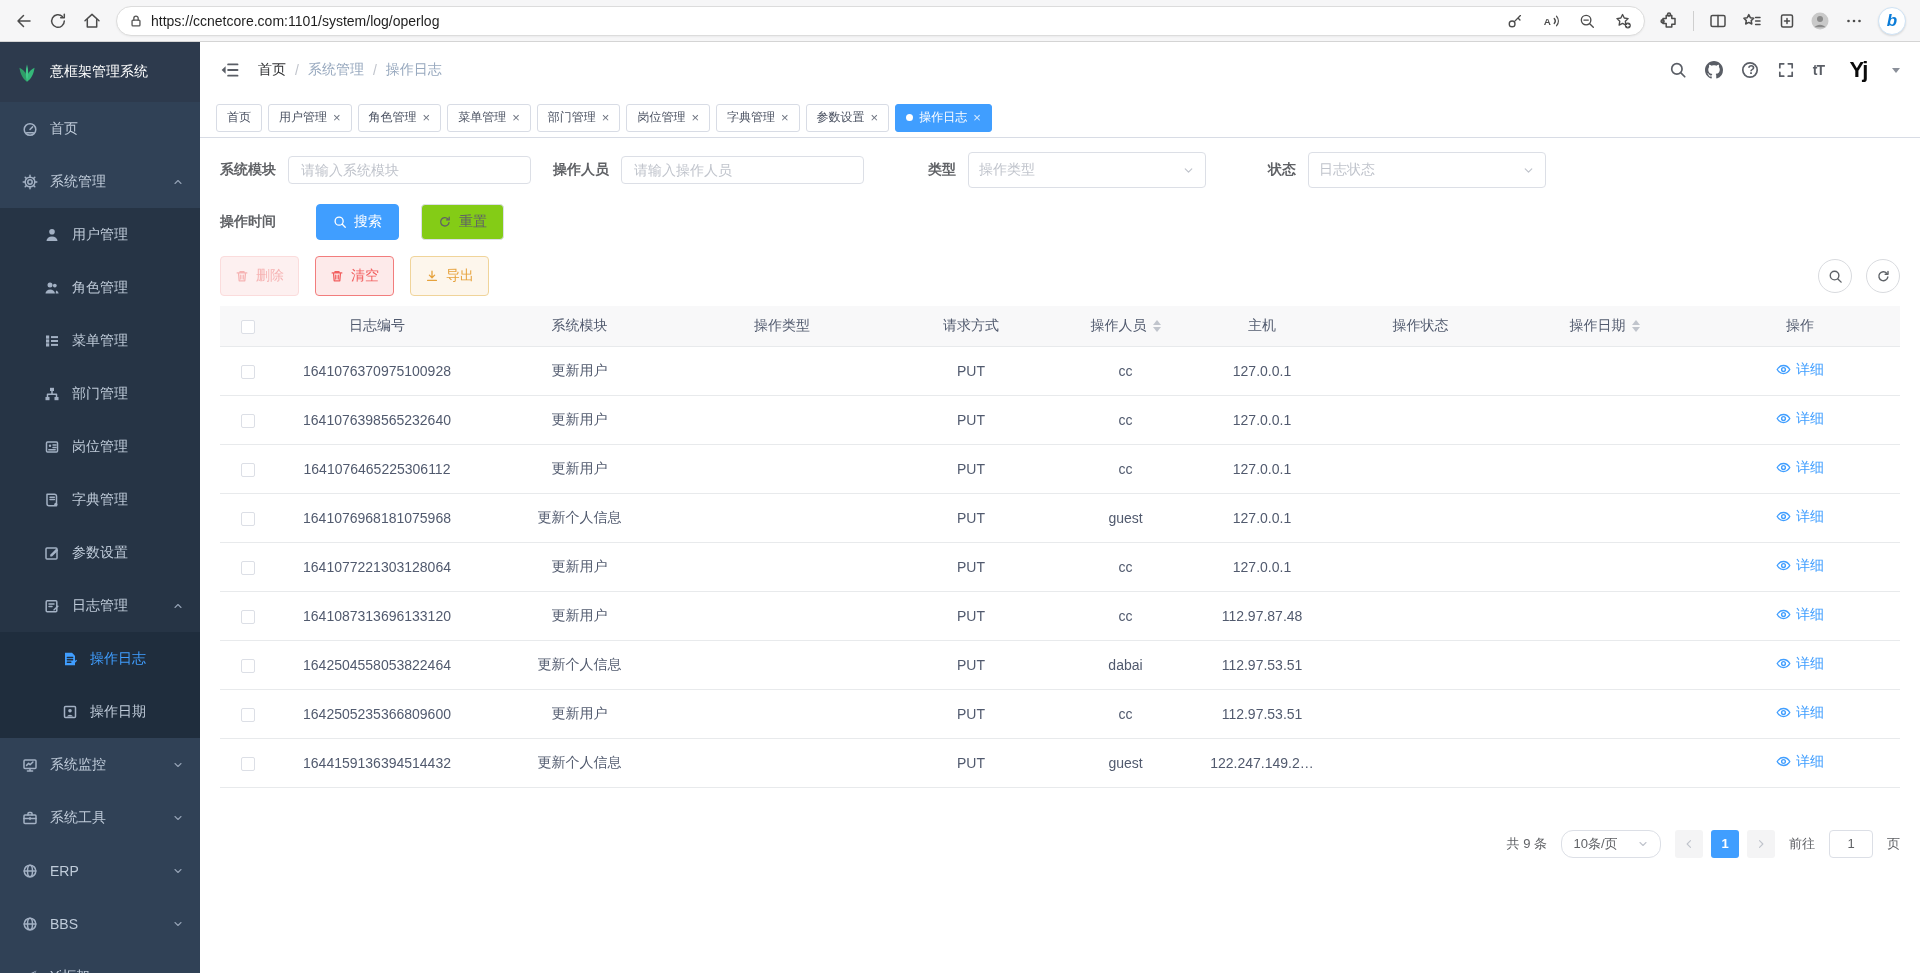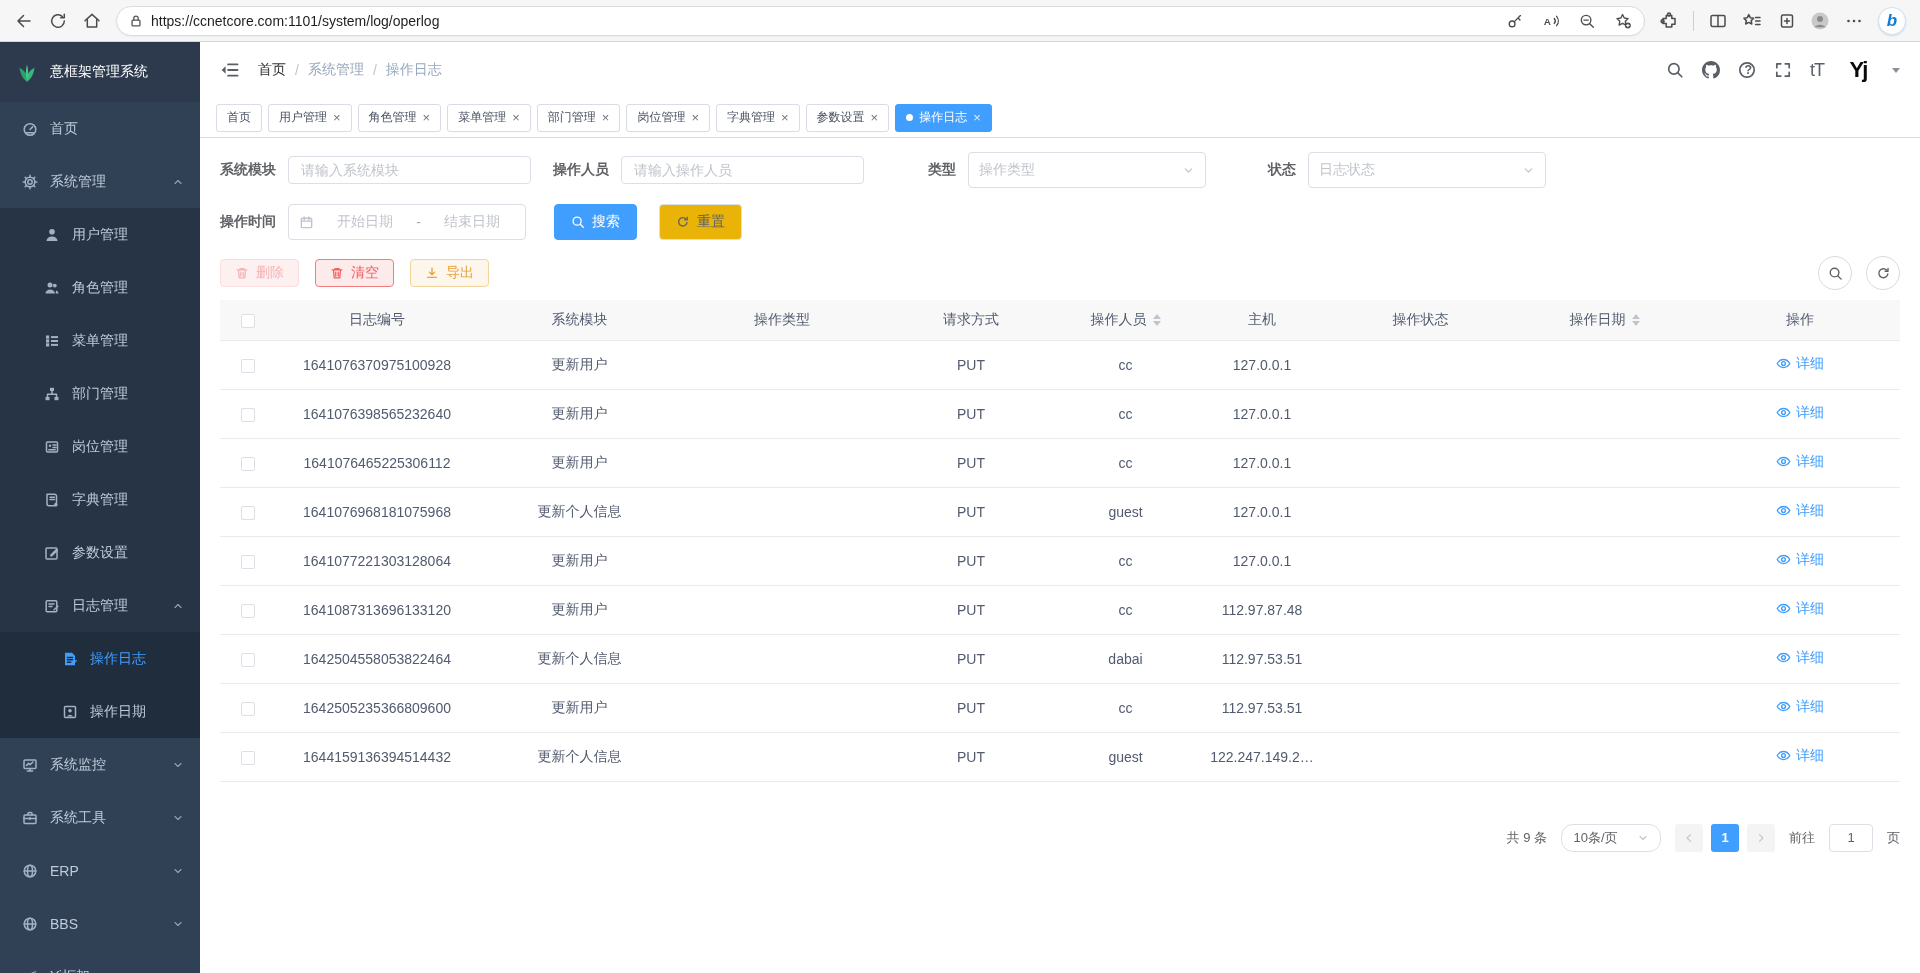--- a/index.html
+++ b/index.html
@@ -44,21 +44,21 @@
 
 
 .navbar{height:56px;display:flex;align-items:center;padding:0 20px}
 .hamburger{width:20px;height:20px;color:#5a5e66;margin-right:18px;cursor:pointer}
 .crumb{display:flex;align-items:center;gap:9px;font-size:14px}
 .crumb .c-first{color:#303133;cursor:pointer}
 .crumb .sep{color:#c0c4cc}
 .crumb .c-gray{color:#97a8be}
 .nav-right{margin-left:auto;display:flex;align-items:center;gap:18px;color:#5a5e66}
 .nicon{width:18px;height:18px;cursor:pointer}
-.fontsize{font-size:18px;font-weight:400;cursor:pointer;letter-spacing:-1px}
+.fontsize{font-size:14px;font-weight:700;cursor:pointer;letter-spacing:-1px}
 .avatar{width:32px;height:32px;display:flex;align-items:center;justify-content:center;font-weight:900;font-size:22px;color:#0b0b0b;letter-spacing:-2px;cursor:pointer}
 .ucaret{width:0;height:0;border-left:4px solid transparent;border-right:4px solid transparent;border-top:5px solid #8a8f99;cursor:pointer}
 
 
 .tabsbar{height:40px;display:flex;align-items:center;gap:6px;padding:0 16px;border-bottom:1px solid #d8dce5}
 .tab{height:28px;display:inline-flex;align-items:center;gap:6px;padding:0 10px;border:1px solid #d8dce5;border-radius:3px;font-size:12px;color:#495060;background:#fff;cursor:pointer;white-space:nowrap}
 .tab.active{background:#409eff;border-color:#409eff;color:#fff}
 .dot{width:7px;height:7px;border-radius:50%;background:#fff;flex-shrink:0}
 .tclose{font-size:13px;line-height:1;opacity:.8;cursor:pointer}
 
@@ -69,27 +69,27 @@
 .flabel{font-size:14px;font-weight:bold;color:#606266;margin-right:12px;white-space:nowrap}
 .tinput{height:28px;width:243px;border:1px solid #dcdfe6;border-radius:4px;padding:0 12px;font-size:14px;color:#606266;outline:none}
 .tinput::placeholder{color:#c0c4cc}
 .fselect{height:36px;width:238px;border:1px solid #dcdfe6;border-radius:4px;background:#fff;display:flex;align-items:center;padding:0 10px;font-size:14px;color:#c0c4cc;cursor:pointer}
 .sel-caret{width:13px;height:13px;margin-left:auto;color:#c0c4cc}
 .g2{margin-left:22px}.g3{margin-left:64px}.g4{margin-left:62px}
 .daterange{height:36px;width:238px;border:1px solid #dcdfe6;border-radius:4px;background:#fff;display:flex;align-items:center;padding:0 10px;font-size:14px;color:#c0c4cc;gap:8px}
 .cal{width:15px;height:15px;color:#c0c4cc}
 .drtext{flex:1;text-align:center;white-space:nowrap}
 .drsep{color:#a8abb2}
-.btn{height:36px;padding:0 16px;border-radius:4px;font-size:14px;display:inline-flex;align-items:center;gap:7px;border:1px solid #dcdfe6;background:#eab308;color:#606266;cursor:pointer;white-space:nowrap}
+.btn{height:36px;padding:0 16px;border-radius:4px;font-size:14px;display:inline-flex;align-items:center;gap:7px;border:1px solid #dcdfe6;background:#84cc16;color:#606266;cursor:pointer;white-space:nowrap}
 .bi{width:14px;height:14px}
 .btn-search{background:#409eff;border-color:#409eff;color:#fff;margin-left:28px}
 .btn-reset{margin-left:22px}
 
 .btnrow{display:flex;align-items:center;margin-bottom:10px}
-.btn-sm{height:28px;padding:0 14px}
+.btn-sm{height:40px;padding:0 14px}
 .btn-delete{background:#fdf0f0;border-color:#fbdcdc;color:#f6b3b3;cursor:not-allowed;margin-right:16px}
 .btn-clear{background:#fdeaea;border-color:#f27d7d;color:#f25f5f;margin-right:16px}
 .btn-export{background:#fdf6ec;border-color:#f0d49a;color:#e6a23c}
 .circlebtns{margin-left:auto;display:flex;gap:14px}
 .cbtn{width:34px;height:34px;border-radius:50%;border:1px solid #d9dbdf;background:#fff;color:#5f6368;display:flex;align-items:center;justify-content:center;cursor:pointer}
 .cbtn .ic{width:15px;height:15px}
 
 
 table{width:1680px;border-collapse:collapse;table-layout:fixed;font-size:14px}
 thead th{background:#f8f8f9;color:#515a6e;font-weight:normal;height:40px;text-align:center;border-bottom:1px solid #e8eaec;white-space:nowrap;overflow:hidden}
@@ -540,31 +540,20 @@
                   <path d="M4 6l4 4 4-4"></path>
                 </svg>
               </span>
           </div>
         </div>
       </div>
 
       <div class="frow">
         <div class="fgroup">
           <span class="flabel">操作时间</span>
-          <div class="daterange">
-            <span class="ic cal">
-                <svg viewBox="0 0 16 16">
-                  <rect x="2.5" y="3.5" width="11" height="10" rx="1"></rect>
-                  <path d="M2.5 6.5h11M5.5 2v3M10.5 2v3"></path>
-                </svg>
-              </span>
-            <span class="drtext">开始日期</span>
-            <span class="drsep">-</span>
-            <span class="drtext">结束日期</span>
-          </div>
         </div>
         <button class="btn btn-search">
           <span class="ic bi">
               <svg viewBox="0 0 16 16">
                 <circle cx="7" cy="7" r="4.6"></circle>
                 <path d="M10.6 10.6L14 14"></path>
               </svg>
             </span>
           <span>搜索</span>
         </button>

